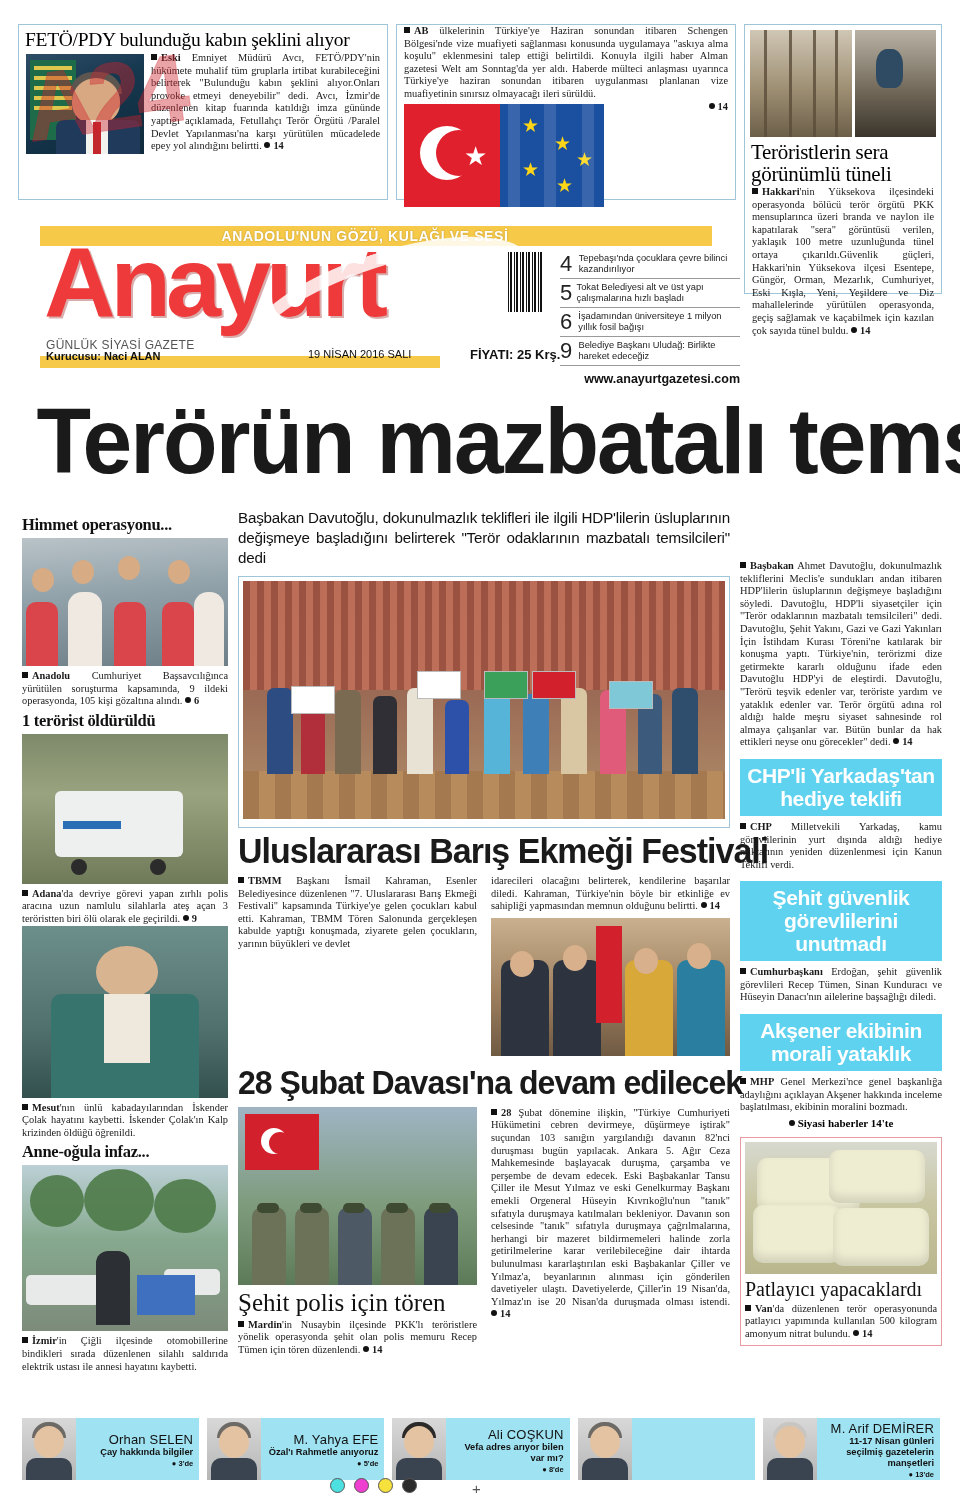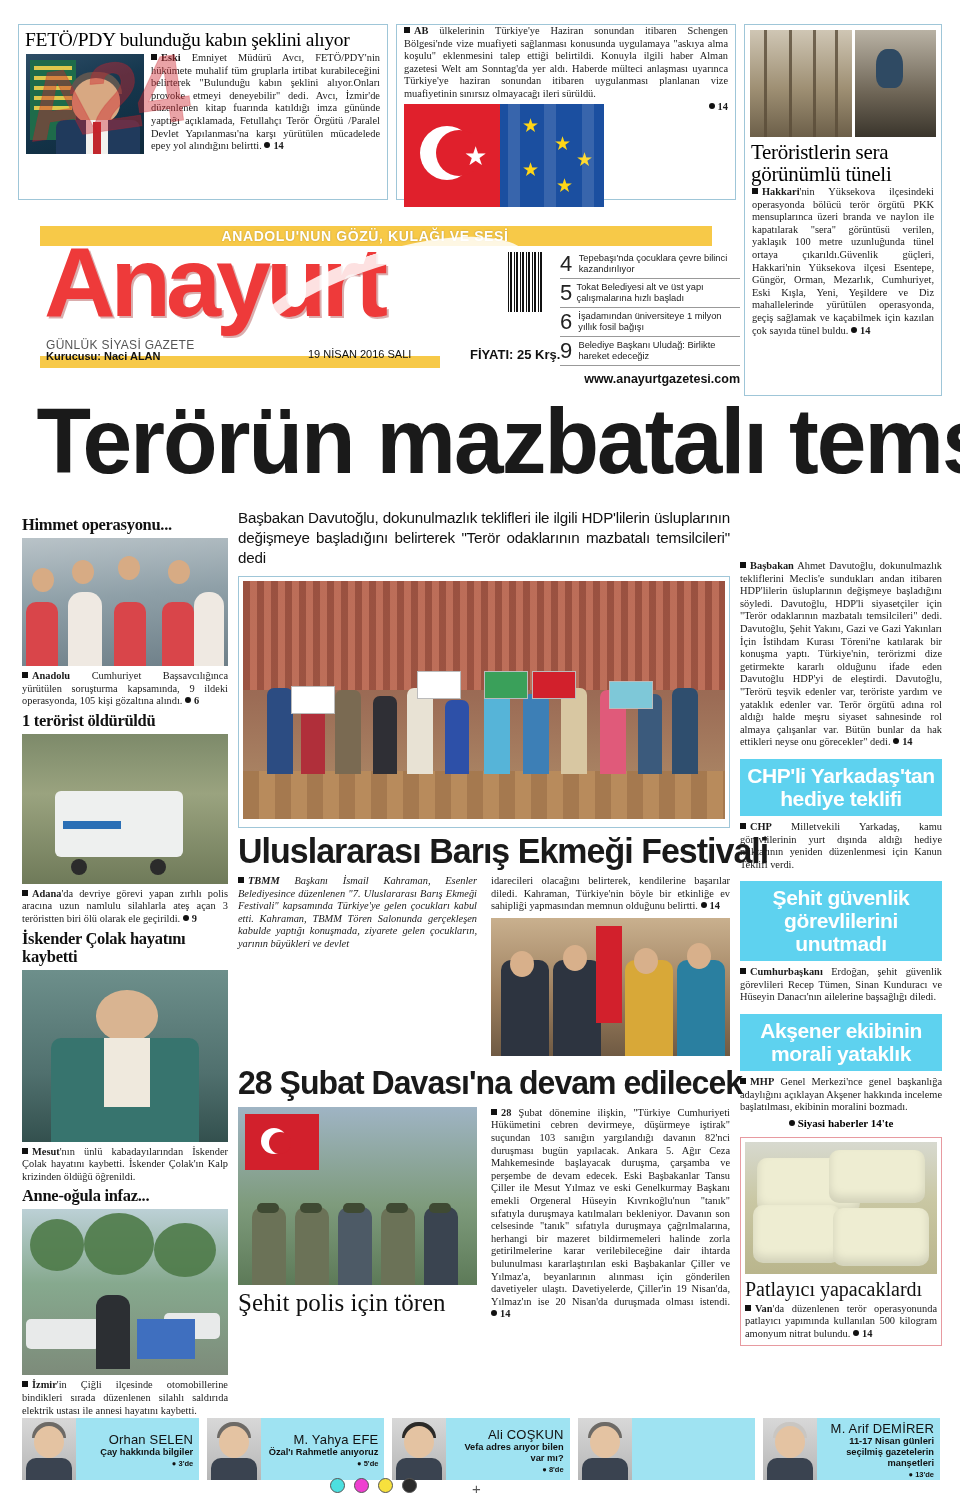--- a/index.html
+++ b/index.html
@@ -21,21 +21,21 @@
     -webkit-hyphens: auto; hyphens: auto;
   }
   .sq { display:inline-block; width:6px; height:6px; background:#111; vertical-align: 1px; margin-right:4px; }
   .pg { font-weight:700; white-space: nowrap; }
   .pg .dot { display:inline-block; width:6px; height:6px; border-radius:50%; background:#111; vertical-align:1px; margin-right:3px; }
 
   
   .top-strip { position:absolute; left:18px; top:24px; width:924px; height:176px; }
   .t1 { position:absolute; left:0; top:0; width:370px; height:176px; }
   .t2 { position:absolute; left:378px; top:0; width:340px; height:176px; }
-  .t3 { position:absolute; left:726px; top:0; width:198px; height:372px; }
+  .t3 { position:absolute; left:726px; top:0; width:198px; height:270px; }
 
   .t1 h2 { font-size:19.5px; line-height:21px; padding:4px 6px 2px; letter-spacing:-0.3px; }
   .t1 .wrap { padding: 0 7px 6px; position:relative; }
   .t1 .photo { float:left; width:118px; height:100px; margin: 2px 7px 2px 0;
     background: linear-gradient(160deg,#2e4d66 0%,#16384f 40%,#0f2a3c 100%); position:relative; overflow:hidden; }
   .t1 .photo .board { position:absolute; left:4px; top:6px; width:46px; height:80px; background:#1e6b4a; }
   .t1 .photo .board i { display:block; height:4px; margin:6px 4px; background:#ffd84d; opacity:.85; }
   .t1 .photo .head { position:absolute; left:46px; top:24px; width:48px; height:46px; border-radius:50% 50% 44% 44%; background:#d8a882; }
   .t1 .photo .hair { position:absolute; left:44px; top:18px; width:52px; height:22px; border-radius:26px 26px 0 0; background:#5c5550; }
   .t1 .photo .torso { position:absolute; left:30px; top:66px; width:84px; height:40px; background:#203a5c; border-radius:8px 8px 0 0; }
@@ -338,21 +338,20 @@
         <div class="wheel" style="left:24%"></div>
           <div class="wheel" style="left:62%"></div>
       </div>
       <div class="body-txt">
         <span class="sq"></span><b>Adana</b><span>'da devriye görevi yapan zırhlı polis aracına uzun namlulu silahlarla ateş açan 3 teröristten biri ölü olarak ele geçirildi.</span>
         <span class="pg"><span class="dot"></span><span>9</span></span>
       </div>
     </div>
 
     <div>
-      <div class="k-head">İskender Çolak hayatını kaybetti</div>
       <div class="k-photo p-iskender">
         <div class="face"></div>
           <div class="jacket"></div>
           <div class="sh"></div>
       </div>
       <div class="body-txt">
         <span class="sq"></span><b>Mesut</b><span>'nın ünlü kabadayılarından İskender Çolak hayatını kaybetti. İskender Çolak'ın Kalp krizinden öldüğü öğrenildi.</span>
       </div>
     </div>
 
@@ -397,21 +396,21 @@
         <div class="flagcard" style="left:36%;top:38%;"></div>
         <div class="flagcard" style="left:50%;top:38%;background:#3aa05a;"></div>
         <div class="flagcard" style="left:60%;top:38%;background:#d2202c;"></div>
         <div class="flagcard" style="left:76%;top:42%;background:#7ec8d8;"></div>
       </div>
     </div>
 
     <div>
       <div class="cap-hl-big">Uluslararası Barış Ekmeği Festivali</div>
       <div style="display:flex; gap:14px;">
-        <div style="flex:1;font-style:italic;" class="body-txt">
+        <div style="flex:1;" class="body-txt">
           <span class="sq"></span><b>TBMM</b>
           <span>Başkanı İsmail Kahraman, Esenler Belediyesince düzenlenen "7. Uluslararası Barış Ekmeği Festivali" kapsamında Türkiye'ye gelen çocukları kabul etti. Kahraman, TBMM Tören Salonunda gerçekleşen kabulde yaptığı konuşmada, ziyarete gelen çocukların, yarının büyükleri ve devlet</span>
         </div>
         <div style="flex:1;">
           <div class="body-txt">
             <span>idarecileri olacağını belirterek, kendilerine başarılar diledi. Kahraman, Türkiye'nin böyle bir etkinliğe ev sahipliği yapmasından memnun olduğunu belirtti.</span>
             <span class="pg"><span class="dot"></span><span>14</span></span>
           </div>
           <div class="k-photo p-tbmm" style="margin-top:5px;height:138px;">
             <div class="suit" style="left:4%;"></div>
@@ -442,20 +441,24 @@
             <div class="sold" style="left:24%;"></div>
               <div class="beret" style="left:26%;bottom:72px;"></div>
             <div class="sold" style="left:42%;background:#4d5a66;"></div>
               <div class="beret" style="left:44%;bottom:72px;"></div>
             <div class="sold" style="left:60%;"></div>
               <div class="beret" style="left:62%;bottom:72px;"></div>
             <div class="sold" style="left:78%;background:#3a4450;"></div>
               <div class="beret" style="left:80%;bottom:72px;"></div>
           </div>
           <div class="cap-hl-sm" style="font-size:25px;line-height:27px;">Şehit polis için tören</div>
+          <div class="body-txt">
+            <span class="sq"></span><b>Mardin</b><span>'in Nusaybin ilçesinde PKK'lı teröristlere yönelik operasyonda şehit olan polis memuru Recep Tümen için tören düzenlendi.</span>
+            <span class="pg"><span class="dot"></span><span>14</span></span>
+          </div>
         </div>
         <div style="flex:1;" class="body-txt">
           <span class="sq"></span><b>28</b>
           <span>Şubat dönemine ilişkin, "Türkiye Cumhuriyeti Hükümetini cebren devirmeye, düşürmeye iştirak" suçundan 103 sanığın yargılandığı davanın 82'nci duruşması bugün yapılacak. Ankara 5. Ağır Ceza Mahkemesinde başlayacak duruşma, çarşamba ve perşembe de devam edecek. Eski Başbakanlar Tansu Çiller ile Mesut Yılmaz ve eski Genelkurmay Başkanı emekli Orgeneral Hüseyin Kıvrıkoğlu'nun "tanık" sıfatıyla duruşmaya katılmaları bekleniyor. Davanın son celsesinde "tanık" sıfatıyla duruşmaya çağrılmalarına, herhangi bir mazeret bildirmemeleri halinde zorla getirilmelerine karar verilebileceğine dair ihtarda bulunulması kararlaştırılan eski Başbakanlar Çiller ve Yılmaz'a, beyanlarının alınması için gönderilen davetiyeler ulaştı. Davetiyelerde, Çiller'in 19 Nisan'da, Yılmaz'ın ise 20 Nisan'da duruşmada olması istendi.</span>
           <span class="pg"><span class="dot"></span><span>14</span></span>
         </div>
       </div>
     </div>
   </div>
 

